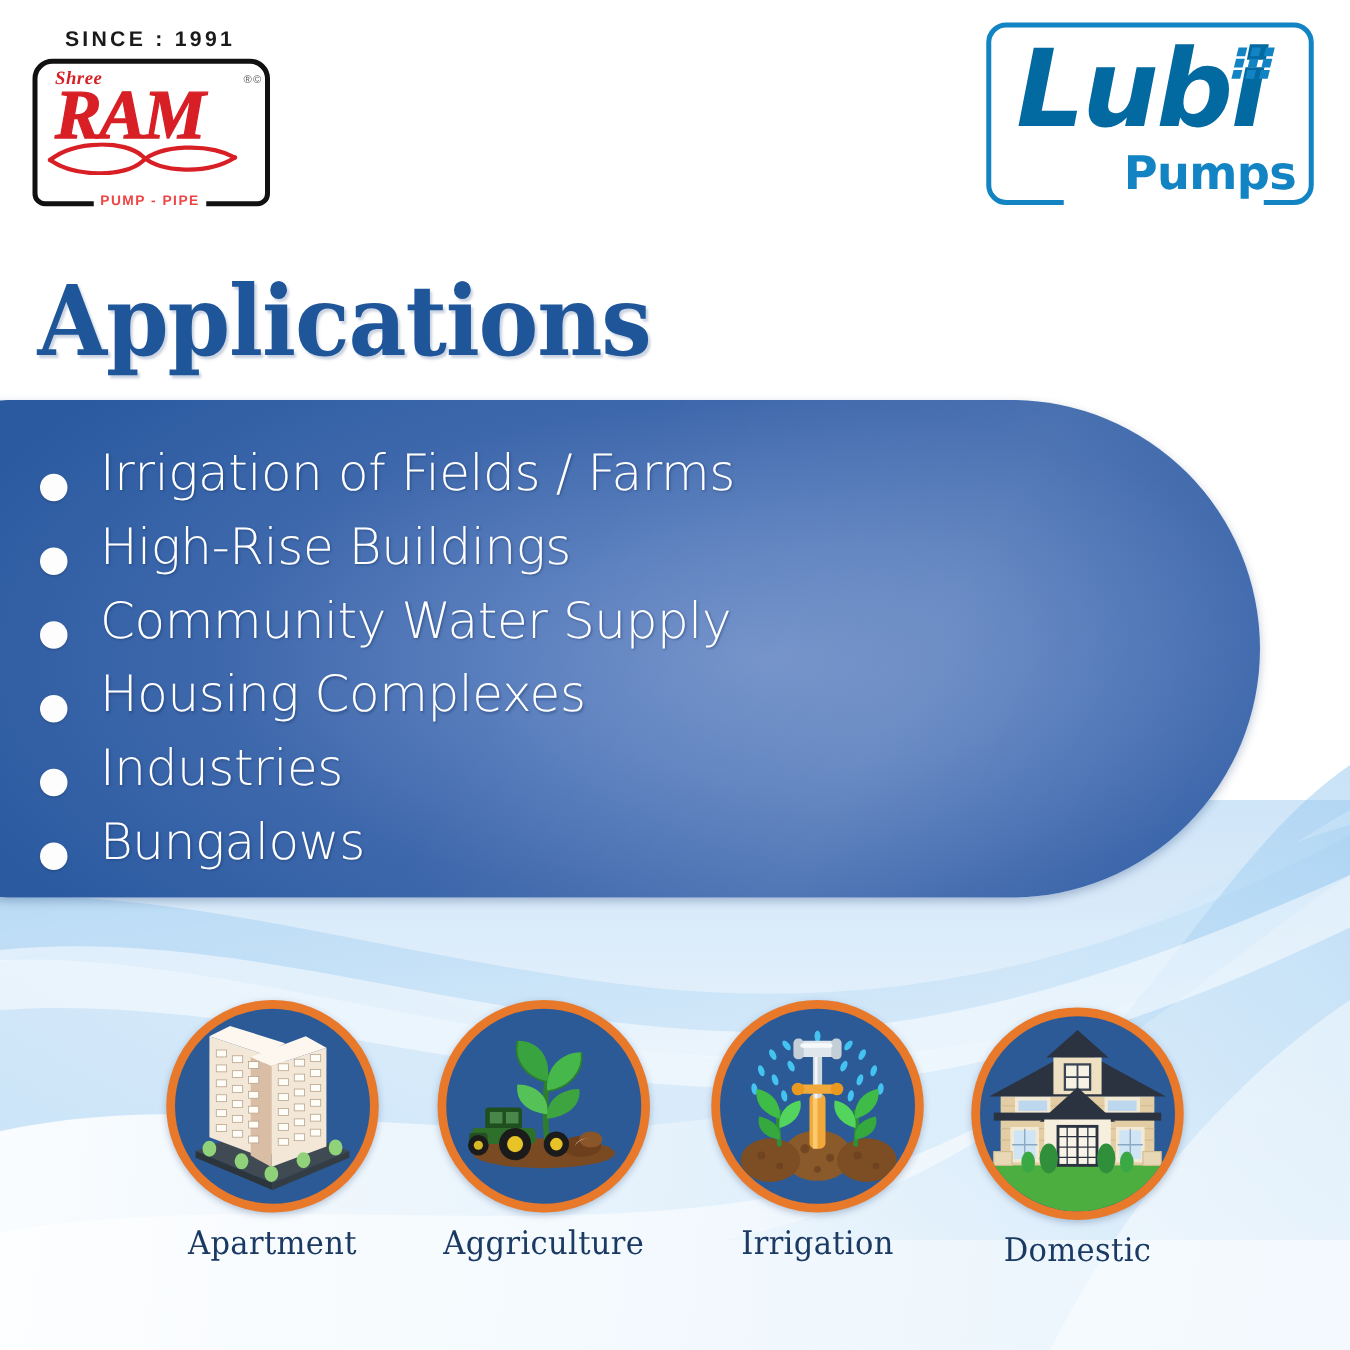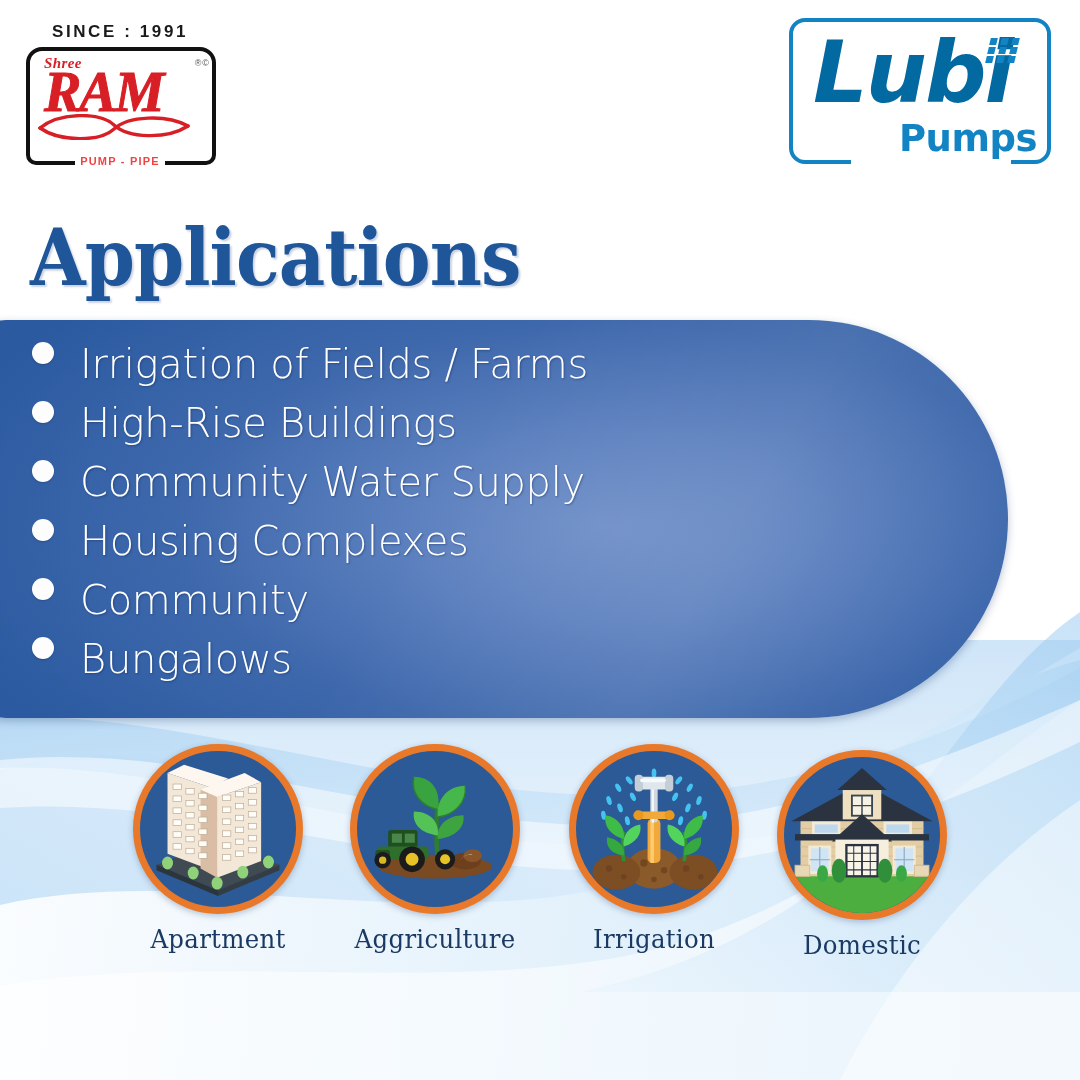--- a/index.html
+++ b/index.html
@@ -90,34 +90,34 @@
       radial-gradient(ellipse 700px 330px at 62% 52%, #6F8FC8 0%, #5D81BF 28%, #3E68AC 62%, #2B5AA0 100%);
     box-shadow:0 3px 8px rgba(30,60,110,.30);
     overflow:hidden;
   }
   .panel-sheen{
     position:absolute;left:0;top:0;width:100%;height:100%;
     background:linear-gradient(120deg, rgba(255,255,255,0) 45%, rgba(255,255,255,.08) 70%, rgba(255,255,255,0) 92%);
     pointer-events:none;
   }
   .bullets{position:absolute;left:72px;top:22px;width:900px;}
-  .bullet-row{display:flex;align-items:flex-start;height:59px;}
+  .bullet-row{display:flex;align-items:flex-end;height:59px;}
   .bullet-dot{
     width:22px;height:22px;border-radius:50%;background:#fdfdfd;flex:0 0 auto;
     box-shadow:0 1px 2px rgba(0,0,0,.18);
   }
   .bullet-text{
     margin-left:26px;color:#ffffff;
     font-family:"DejaVu Sans",sans-serif;font-weight:300;
     font-size:40px;line-height:44px;letter-spacing:-.3px;
     text-shadow:1px 1px 2px rgba(20,45,90,.45);
   }
 
   
-  .icons{position:absolute;left:0;top:744px;width:1032px;height:230px;}
+  .icons{position:absolute;left:0;top:800px;width:1032px;height:230px;}
   .icon-item{position:absolute;width:180px;text-align:center;}
   .icon-circle{
     width:170px;height:170px;border-radius:50%;
     border:7px solid #E8792A;background:#2B5A96;
     box-sizing:border-box;overflow:hidden;position:relative;margin:0 auto;
     box-shadow:0 2px 6px rgba(40,70,120,.30);
   }
   .icon-circle svg{position:absolute;left:0;top:0;width:100%;height:100%;}
   .icon-label{
     margin-top:10px;
@@ -222,21 +222,21 @@
       <div class="bullet-row">
         <span class="bullet-dot"></span>
         <span class="bullet-text">Community Water Supply</span>
       </div>
       <div class="bullet-row">
         <span class="bullet-dot"></span>
         <span class="bullet-text">Housing Complexes</span>
       </div>
       <div class="bullet-row">
         <span class="bullet-dot"></span>
-        <span class="bullet-text">Community</span>
+        <span class="bullet-text">Industries</span>
       </div>
       <div class="bullet-row">
         <span class="bullet-dot"></span>
         <span class="bullet-text">Bungalows</span>
       </div>
 
     </div>
   </div>
 
   <div class="icons">

